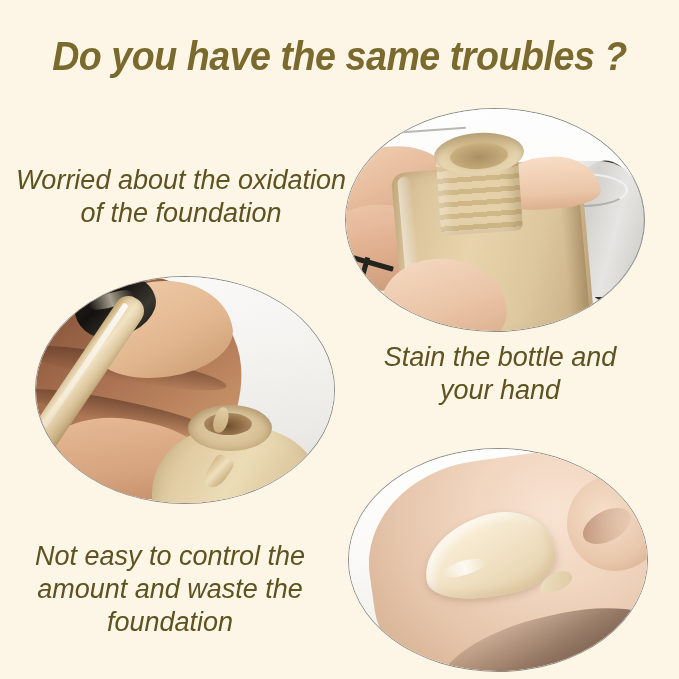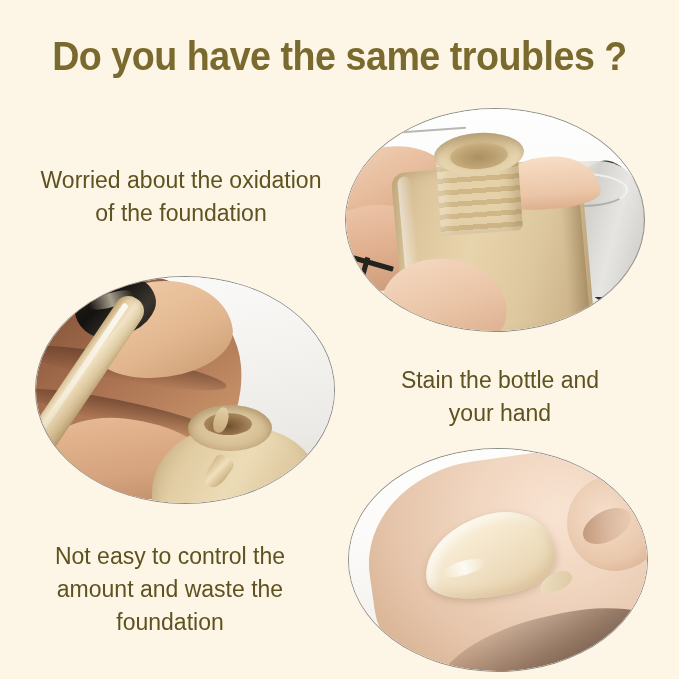--- a/index.html
+++ b/index.html
@@ -13,20 +13,21 @@
   body {
     background:#fdf6e6;
     font-family:"Liberation Sans", sans-serif;
     position:relative;
   }
 
   #canvas {
     position:relative;
     width:575px; height:679px;
     background:#fdf6e6;
+    font-style:italic;
   }
 
   
   .title {
     position:absolute;
     left:0; top:34px;
     width:679px;
     text-align:center;
     font-size:40px;
     font-weight:600;
@@ -35,28 +36,28 @@
     font-family:"Liberation Sans", sans-serif;
     transform:scaleX(0.94);
     transform-origin:50% 50%;
     white-space:nowrap;
   }
 
   
   .caption {
     position:absolute;
     color:#5e5320;
-    font-size:23px;
+    font-size:27px;
     line-height:33px;
     text-align:center;
     font-family:"Liberation Sans", sans-serif;
     white-space:pre-line;
   }
   .cap-oxidation { left:6px;  top:164px; width:350px; }
-  .cap-stain     { left:340px; top:364px; width:320px; }
+  .cap-stain     { left:340px; top:341px; width:320px; }
   .cap-waste     { left:0;  top:540px; width:340px; }
 
   
   .photo {
     position:absolute;
     border-radius:50%;
     overflow:hidden;
     border:1px solid #8c8c88;
     background:#ffffff;
   }

